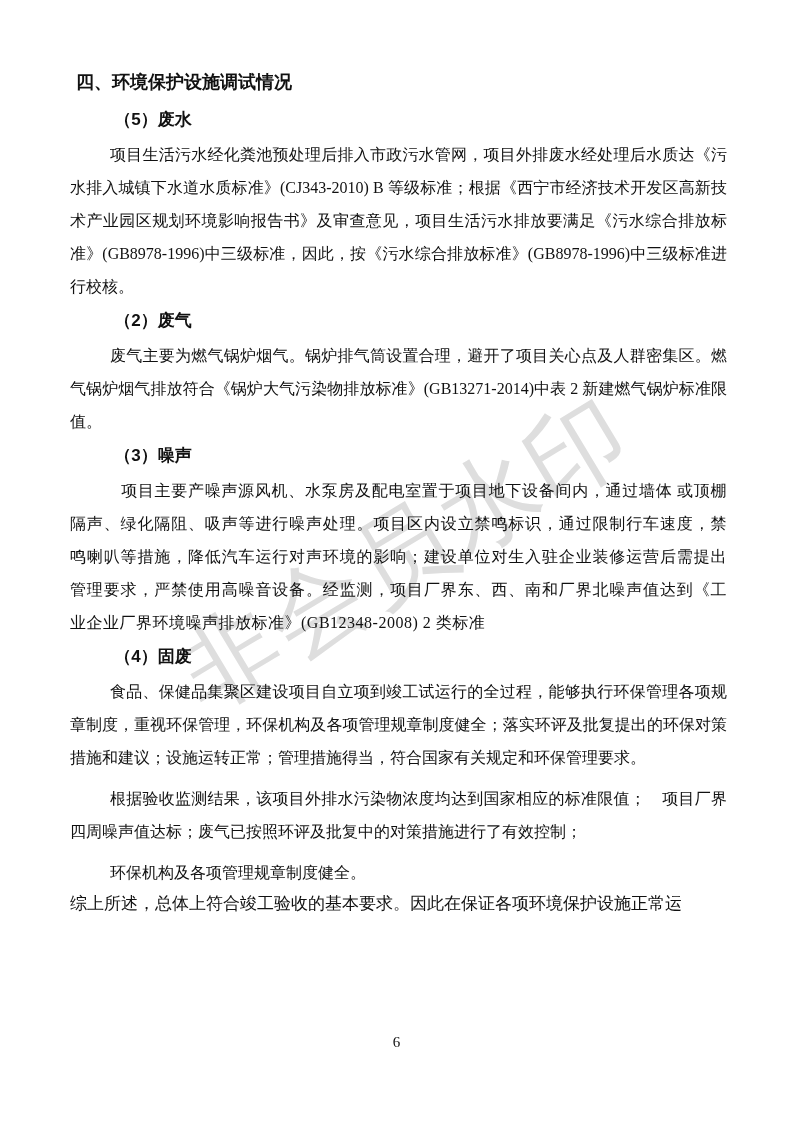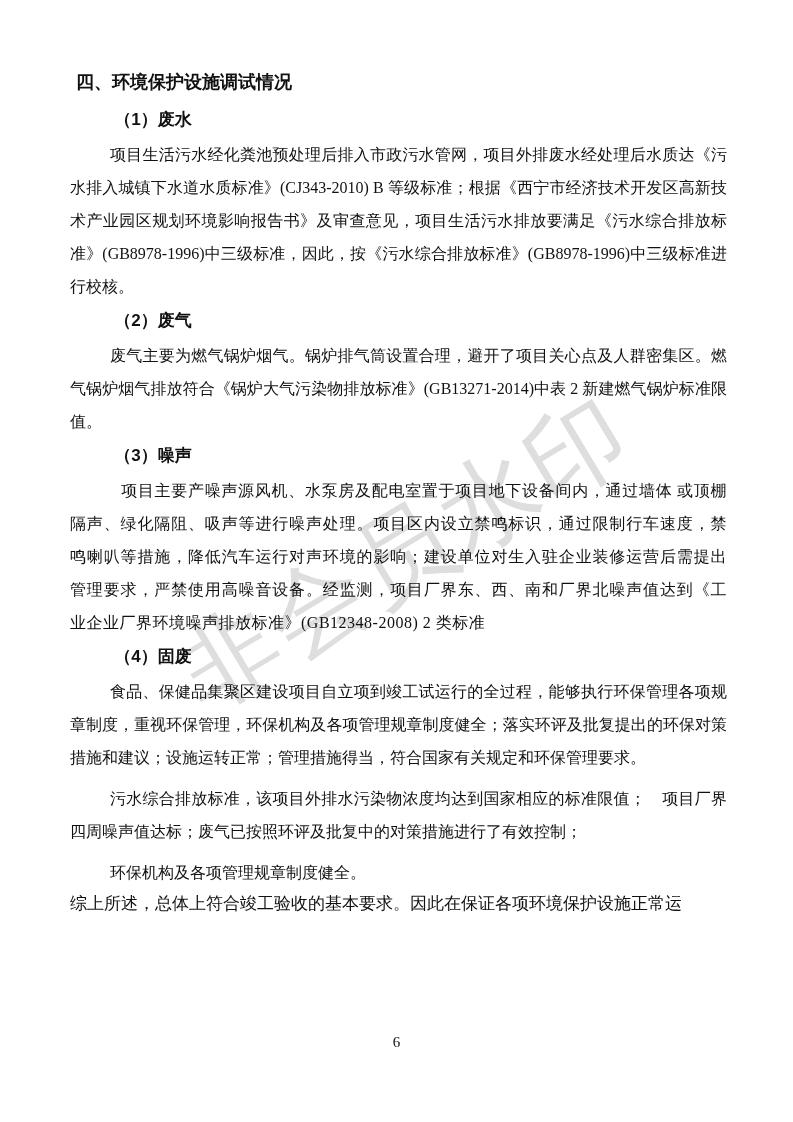--- a/index.html
+++ b/index.html
@@ -94,27 +94,27 @@
 </style>
 </head>
 <body>
 
 <div class="page">
   <div class="watermark">非会员水印</div>
 
   <div class="content" id="content-root">
 
   <div class="b-h1">四、环境保护设施调试情况</div>
-      <div class="b-h2">（1）废水</div>
+      <div class="b-h2">（5）废水</div>
       <p class="b-p">项目生活污水经化粪池预处理后排入市政污水管网，项目外排废水经处理后水质达《污水排入城镇下水道水质标准》(CJ343-2010) B 等级标准；根据《西宁市经济技术开发区高新技术产业园区规划环境影响报告书》及审查意见，项目生活污水排放要满足《污水综合排放标准》(GB8978-1996)中三级标准，因此，按《污水综合排放标准》(GB8978-1996)中三级标准进行校核。</p>
       <div class="b-h2">（2）废气</div>
       <p class="b-p">废气主要为燃气锅炉烟气。锅炉排气筒设置合理，避开了项目关心点及人群密集区。燃气锅炉烟气排放符合《锅炉大气污染物排放标准》(GB13271-2014)中表 2 新建燃气锅炉标准限值。</p>
       <div class="b-h2">（3）噪声</div>
       <p class="b-p wide">项目主要产噪声源风机、水泵房及配电室置于项目地下设备间内，通过墙体 或顶棚隔声、绿化隔阻、吸声等进行噪声处理。项目区内设立禁鸣标识，通过限制行车速度，禁鸣喇叭等措施，降低汽车运行对声环境的影响；建设单位对生入驻企业装修运营后需提出管理要求，严禁使用高噪音设备。经监测，项目厂界东、西、南和厂界北噪声值达到《工业企业厂界环境噪声排放标准》(GB12348-2008) 2 类标准</p>
       <div class="b-h2">（4）固废</div>
       <p class="b-p">食品、保健品集聚区建设项目自立项到竣工试运行的全过程，能够执行环保管理各项规章制度，重视环保管理，环保机构及各项管理规章制度健全；落实环评及批复提出的环保对策措施和建议；设施运转正常；管理措施得当，符合国家有关规定和环保管理要求。</p>
-      <p class="b-p gap-top">污水综合排放标准，该项目外排水污染物浓度均达到国家相应的标准限值；　项目厂界四周噪声值达标；废气已按照环评及批复中的对策措施进行了有效控制；</p>
+      <p class="b-p gap-top">根据验收监测结果，该项目外排水污染物浓度均达到国家相应的标准限值；　项目厂界四周噪声值达标；废气已按照环评及批复中的对策措施进行了有效控制；</p>
       <p class="b-p gap-top">环保机构及各项管理规章制度健全。</p>
       <p class="b-p-flush">综上所述，总体上符合竣工验收的基本要求。因此在保证各项环境保护设施正常运</p>
     </div>
 
   <div class="page-number">6</div>
 </div>
 
 </body></html>

